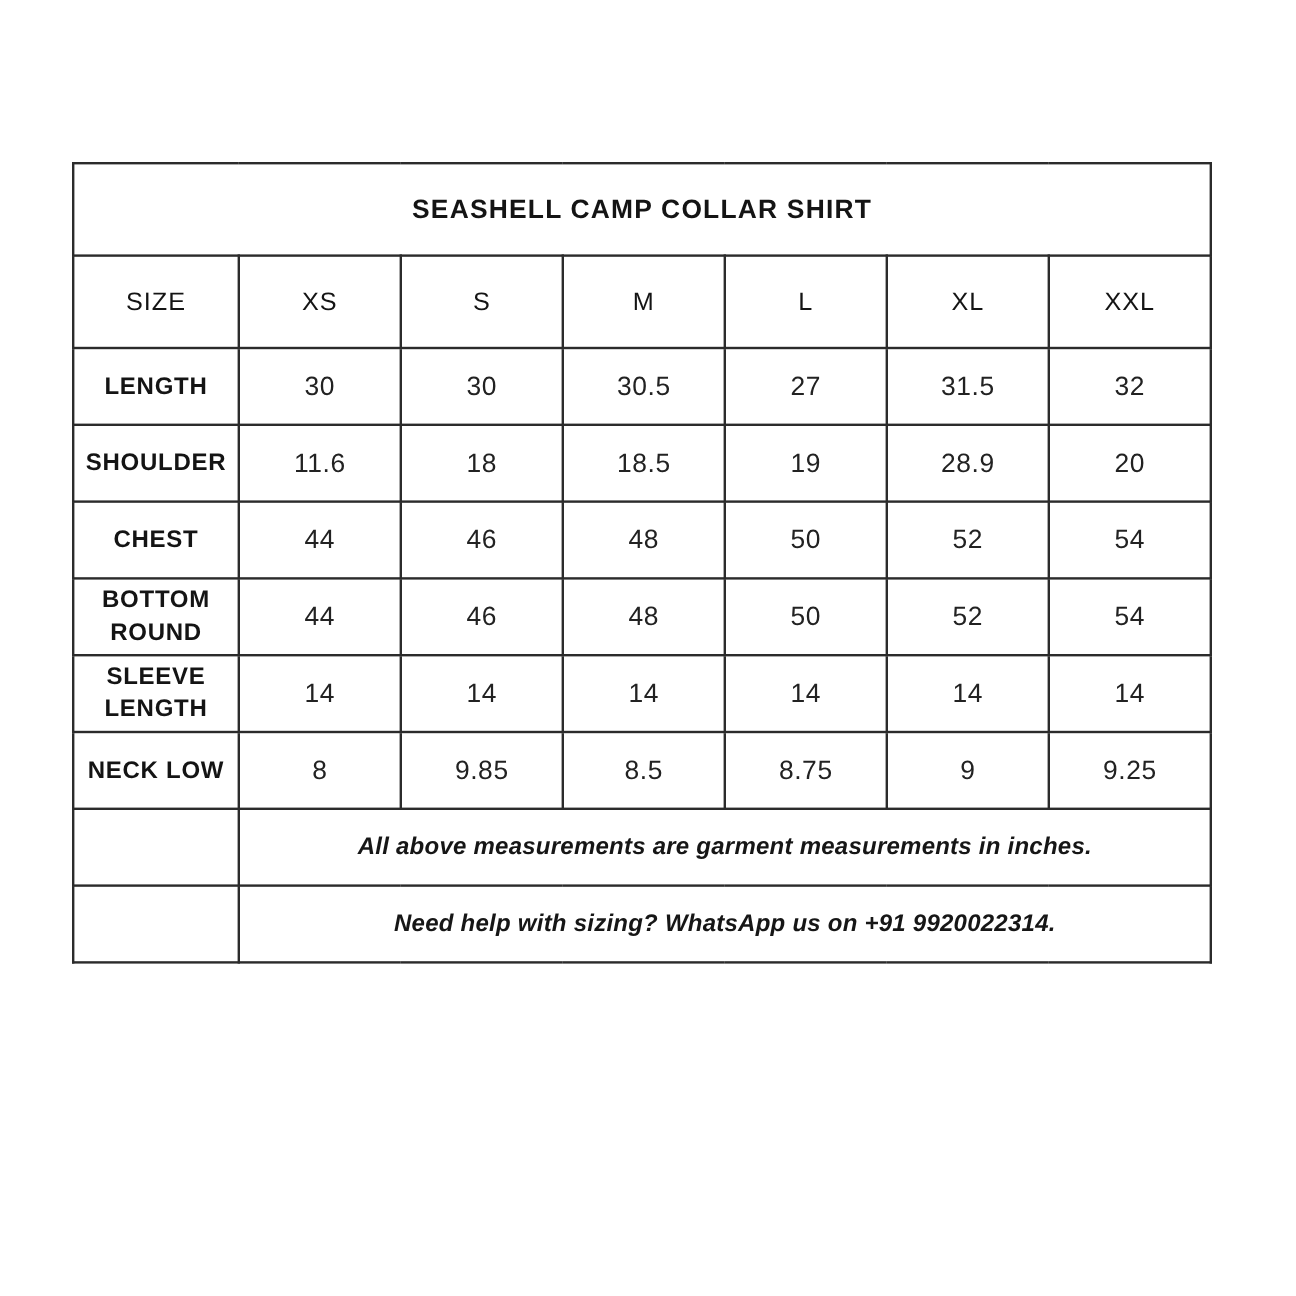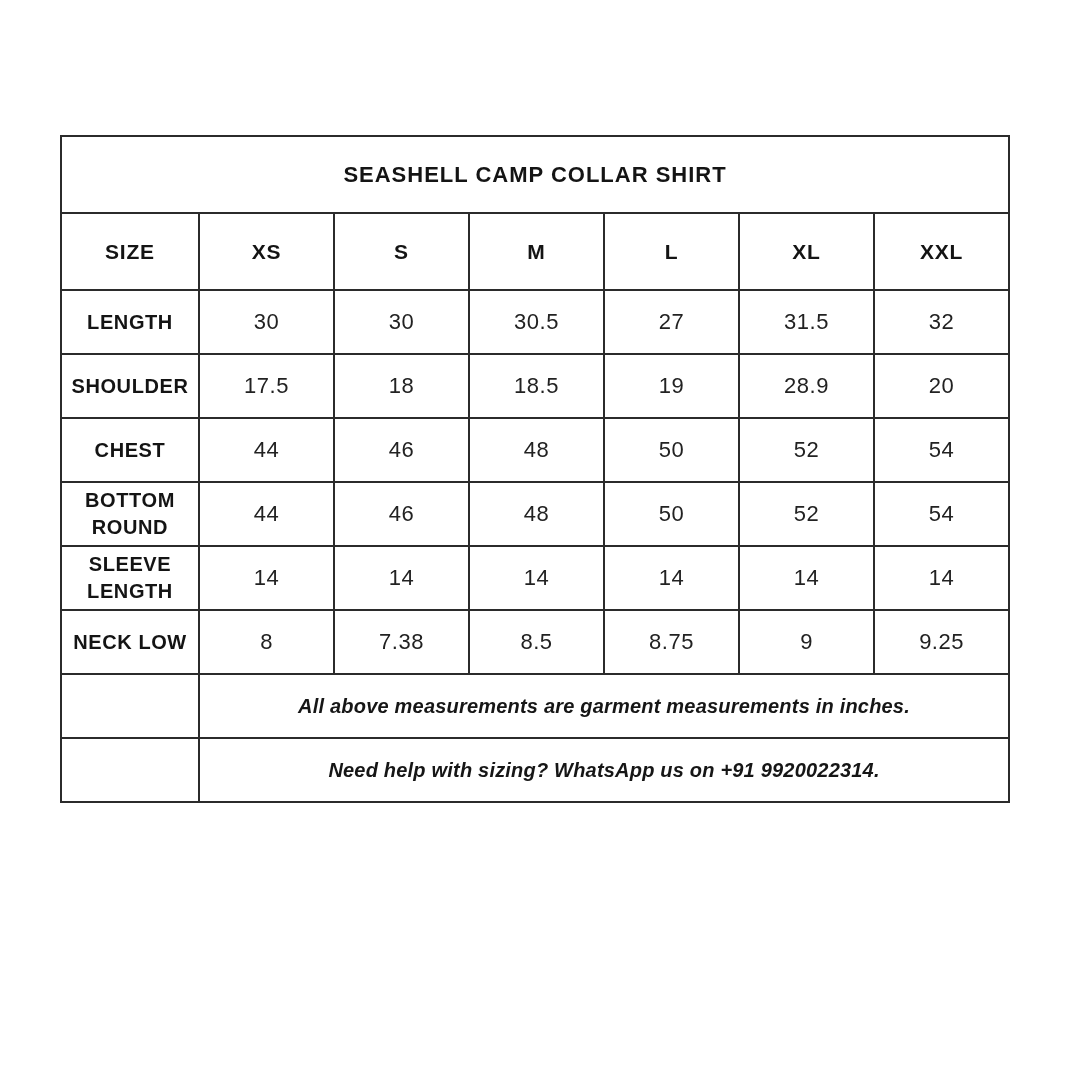--- a/index.html
+++ b/index.html
@@ -37,21 +37,21 @@
   tr.title-row td {
     height: 77px;
     font-size: 22px;
     font-weight: 700;
     letter-spacing: 1px;
     color: #141414;
   }
   tr.header-row th {
     height: 77px;
     font-size: 21px;
-    font-weight: 700;
+    font-weight: 400;
     letter-spacing: 0.8px;
     color: #141414;
   }
   tr.data-row th {
     height: 64px;
     font-size: 20px;
     font-weight: 700;
     letter-spacing: 0.6px;
     line-height: 1.35;
     color: #141414;
@@ -108,21 +108,21 @@
       <td>30</td>
       <td>30</td>
       <td>30.5</td>
       <td>27</td>
       <td>31.5</td>
       <td>32</td>
     </tr>
 
     <tr class="data-row">
       <th>SHOULDER</th>
-      <td>17.5</td>
+      <td>11.6</td>
       <td>18</td>
       <td>18.5</td>
       <td>19</td>
       <td>28.9</td>
       <td>20</td>
     </tr>
 
     <tr class="data-row">
       <th>CHEST</th>
       <td>44</td>
@@ -149,21 +149,21 @@
       <td>14</td>
       <td>14</td>
       <td>14</td>
       <td>14</td>
       <td>14</td>
     </tr>
 
     <tr class="data-row">
       <th>NECK LOW</th>
       <td>8</td>
-      <td>7.38</td>
+      <td>9.85</td>
       <td>8.5</td>
       <td>8.75</td>
       <td>9</td>
       <td>9.25</td>
     </tr>
 
     <tr class="note-row">
       <td></td>
       <td colspan="6" class="note-text">All above measurements are garment measurements in inches.</td>
     </tr>

